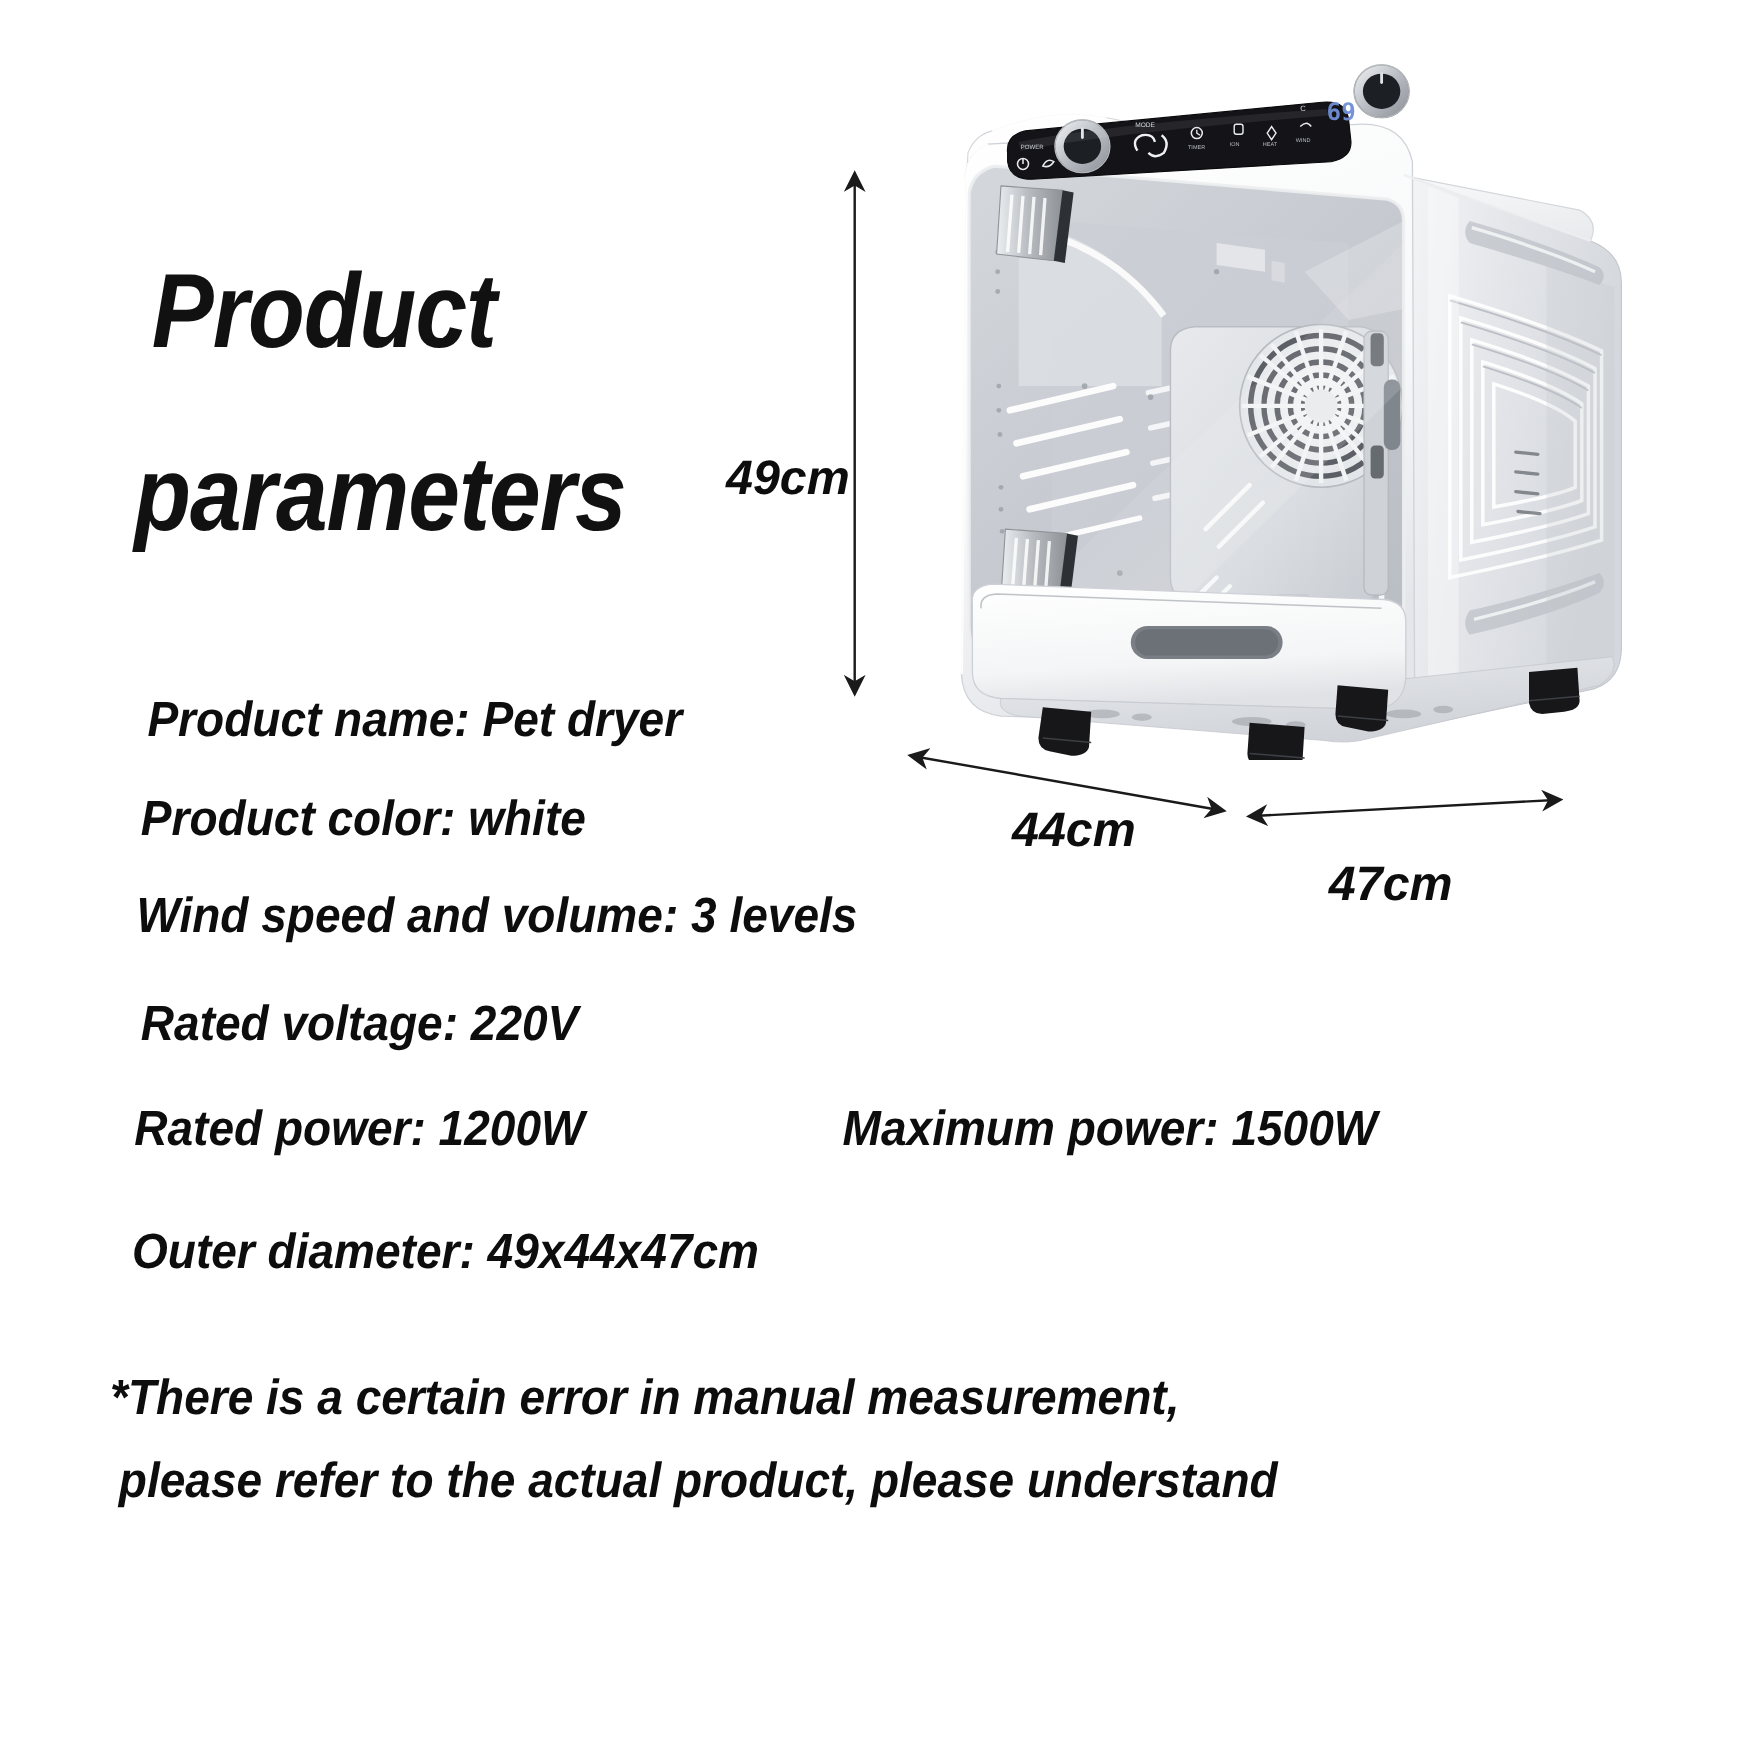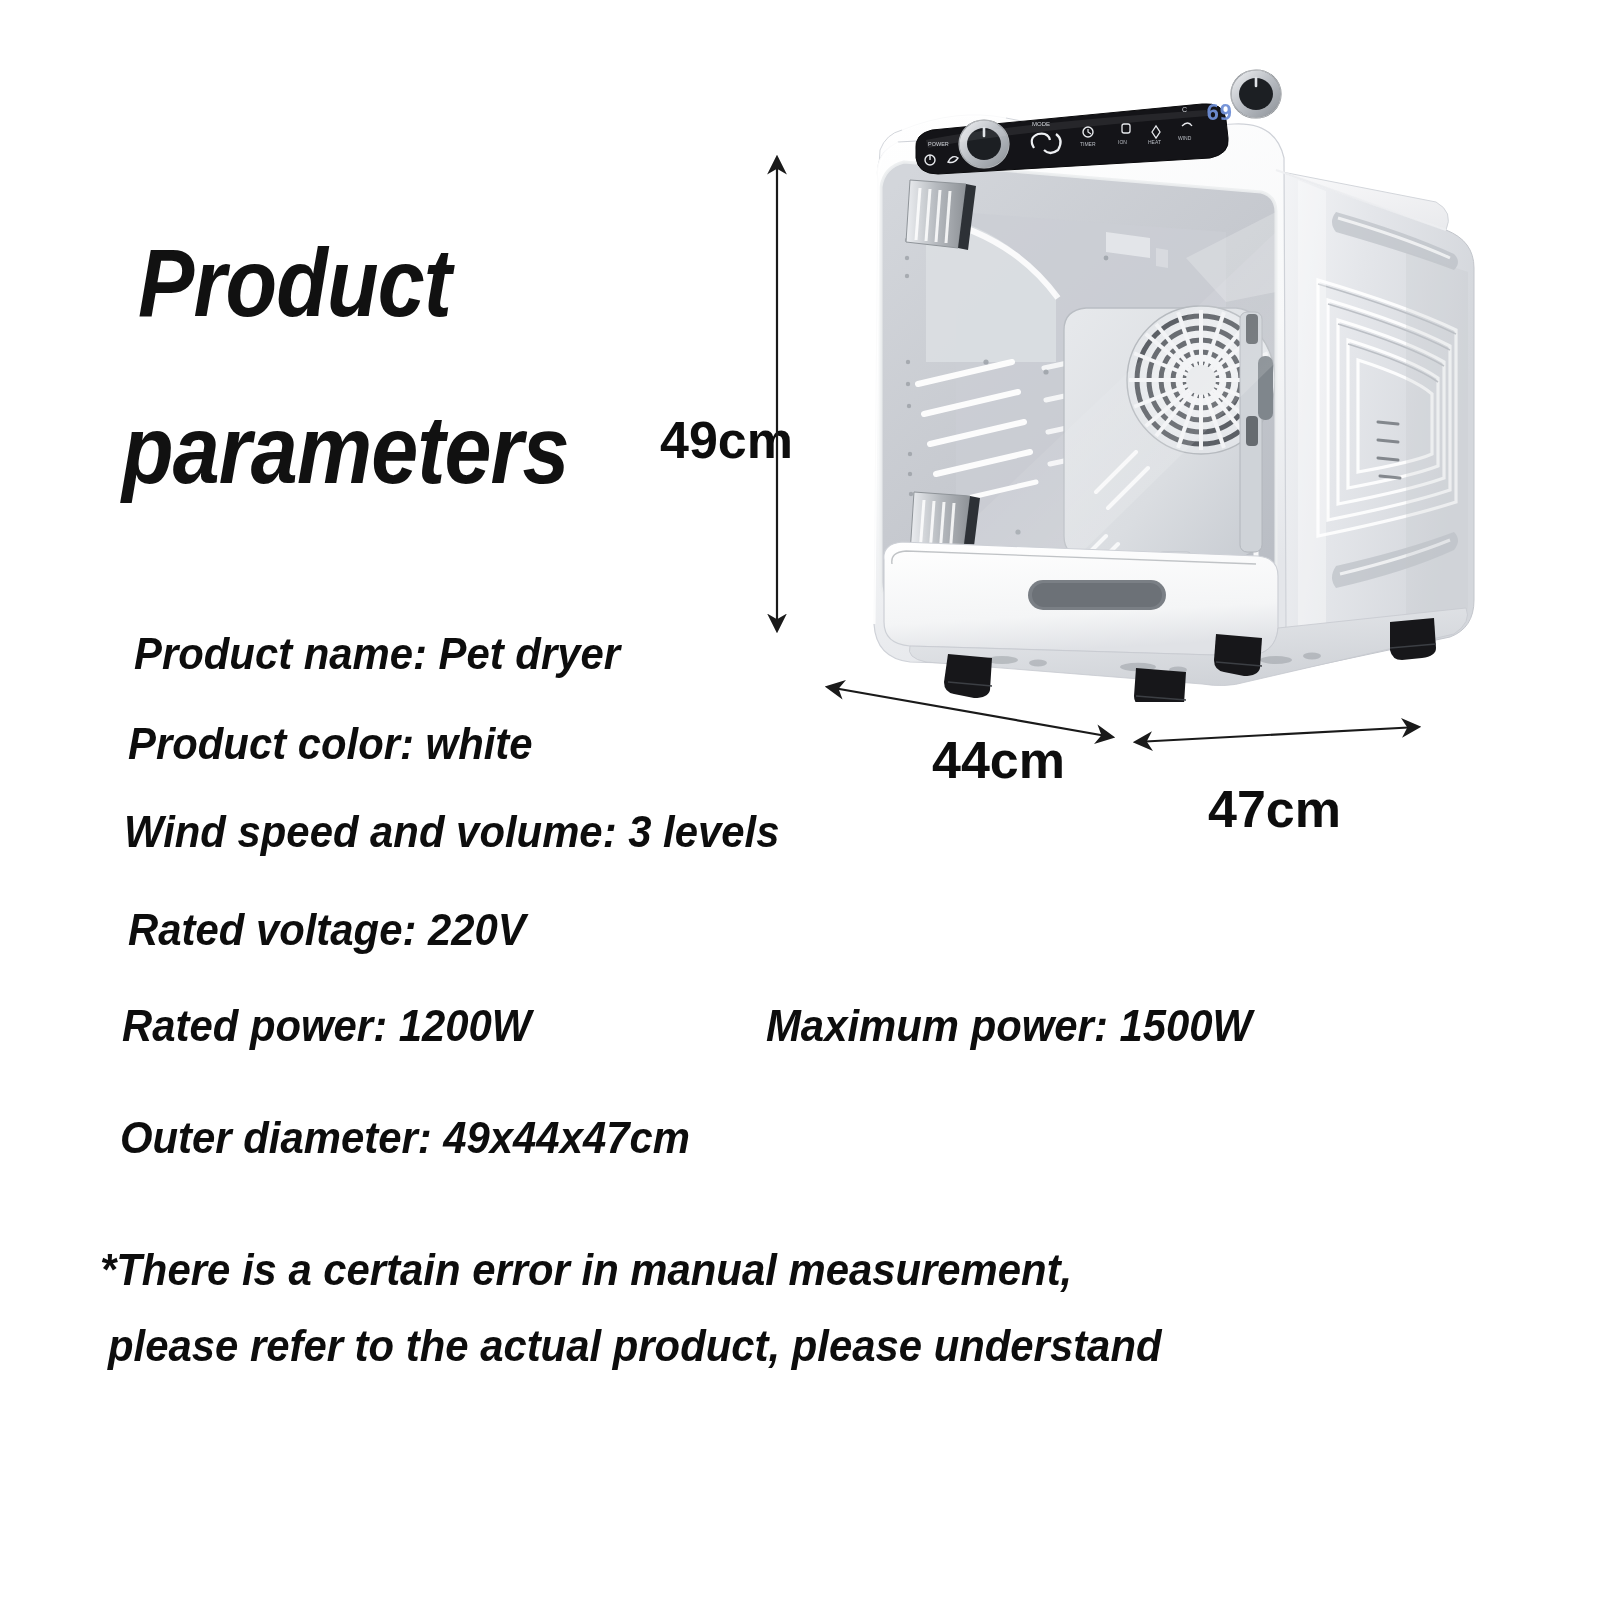--- a/index.html
+++ b/index.html
@@ -61,42 +61,43 @@
     white-space: nowrap;
     transform: scaleX(0.93);
     transform-origin: left center;
   }
   #note-0 { left: 100px; top: 1244px; }
   #note-1 { left: 108px; top: 1320px; }
 
   
   .dim-label {
     position: absolute;
+    font-style: italic;
     font-weight: bold;
-    font-size: 52px;
+    font-size: 44px;
     color: #0d0d0d;
     white-space: nowrap;
   }
   #dim-h { left: 660px; top: 410px; }
-  #dim-w { left: 920px; top: 730px; margin-left: 12px; }
+  #dim-w { left: 920px; top: 730px; }
   #dim-d { left: 1208px; top: 779px; }
 
   
   #dims-svg {
     position: absolute;
     left: 0; top: 0;
     width: 1600px; height: 1600px;
     pointer-events: none;
   }
 
   
   #product {
     position: absolute;
     left: 806px;
-    top: 62px;
+    top: 51px;
     width: 700px;
     height: 640px;
   }
   #product svg { display: block; width: 700px; height: 640px; }
 </style>
 </head>
 <body>
 
 <div id="page">
 

